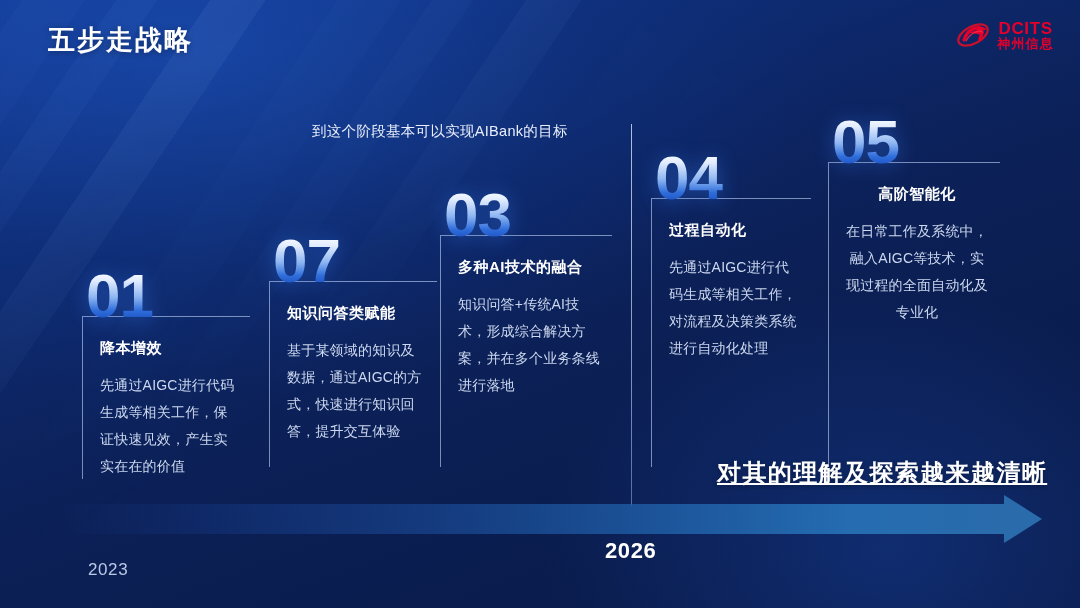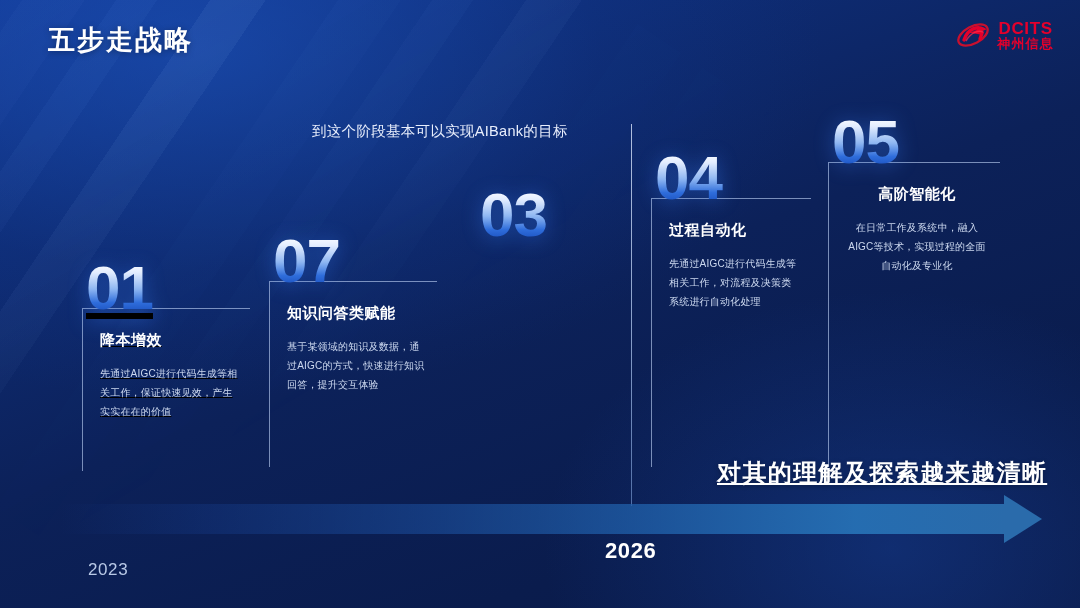--- a/index.html
+++ b/index.html
@@ -100,21 +100,21 @@
     border-left:1.4px solid rgba(190,210,245,0.62);
     border-top:1.4px solid rgba(190,210,245,0.62);
     padding:22px 12px 0 17px;
     margin-top:-6px;
   }
   .card-title {
     font-size:15px; font-weight:bold; color:#ffffff;
     letter-spacing:0.5px; margin-bottom:14px;
   }
   .card-body {
-    font-size:10px; color:#ccd8ef; line-height:1.92;
+    font-size:14px; color:#ccd8ef; line-height:1.92;
     letter-spacing:0.2px;
   }
 
   
   .arrow-wrap { position:absolute; left:60px; top:495px; width:1000px; height:48px; }
   .arrow-bar {
     position:absolute; left:0; top:9px; width:947px; height:30px;
     background:linear-gradient(90deg,
       rgba(22,60,140,0.00) 0%,
       rgba(24,66,150,0.30) 16%,
@@ -166,38 +166,42 @@
     </svg>
     <div class="logo-text">
       <span class="logo-en">DCITS</span>
       <span class="logo-cn">神州信息</span>
     </div>
   </div>
 
   <div class="callout">到这个阶段基本可以实现AIBank的目标</div>
   <div class="callout-line"></div>
 
-  <div class="step" style="left:82px; top:262px; width:168px;text-decoration:underline;">
+  <div class="step" style="left:82px; top:270px; width:168px;">
     <div class="step-num">01</div>
     <div class="card" style="height:163px;">
       <div class="card-title">降本增效</div>
       <div class="card-body">先通过AIGC进行代码生成等相关工作，保证快速见效，产生实实在在的价值</div>
     </div>
   </div>
 
   <div class="step" style="left:269px; top:235px; width:168px;">
     <div class="step-num">07</div>
     <div class="card" style="height:186px;">
       <div class="card-title">知识问答类赋能</div>
       <div class="card-body">基于某领域的知识及数据，通过AIGC的方式，快速进行知识回答，提升交互体验</div>
     </div>
   </div>
 
-  <div class="step" style="left:476px; top:189px; width:172px;">
+  <div class="step" style="left:440px; top:189px; width:172px;">
     <div class="step-num">03</div>
+    <div class="card" style="height:232px;">
+      <div class="card-title">多种AI技术的融合</div>
+      <div class="card-body">知识问答+传统AI技术，形成综合解决方案，并在多个业务条线进行落地</div>
+    </div>
   </div>
 
   <div class="step" style="left:643px; top:152px; width:168px;padding-left:8px;">
     <div class="step-num">04</div>
     <div class="card" style="height:269px;">
       <div class="card-title">过程自动化</div>
       <div class="card-body">先通过AIGC进行代码生成等相关工作，对流程及决策类系统进行自动化处理</div>
     </div>
   </div>
 

